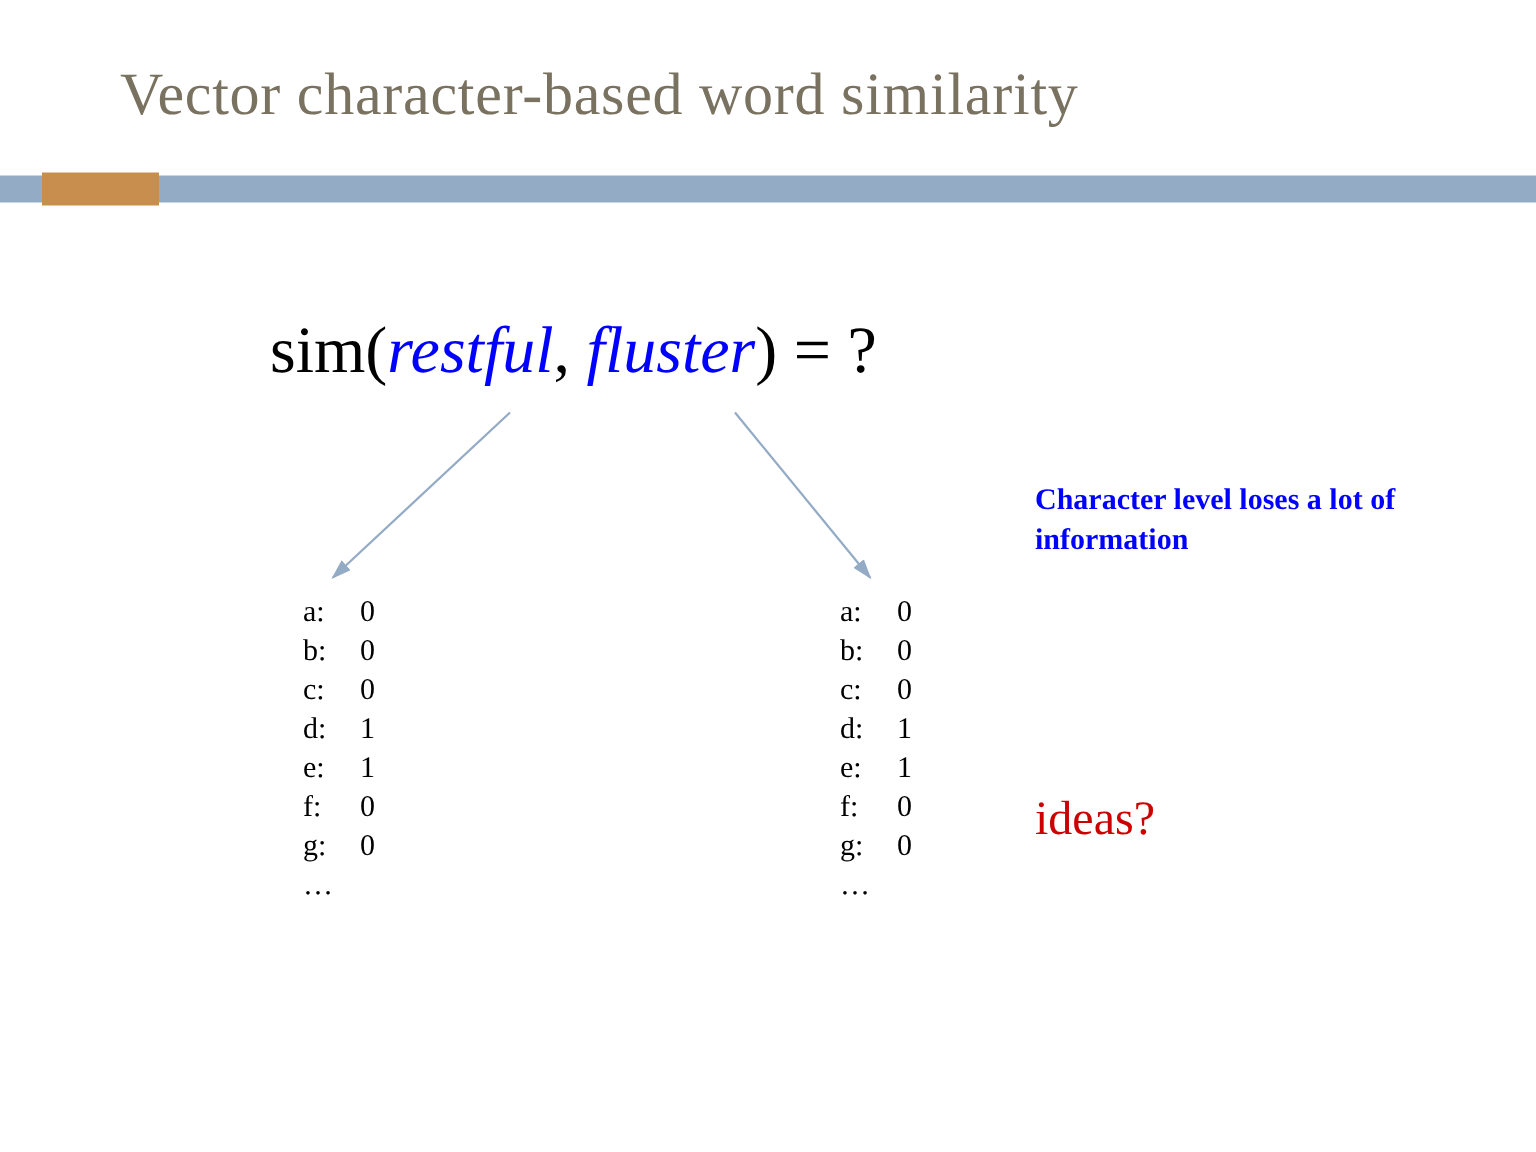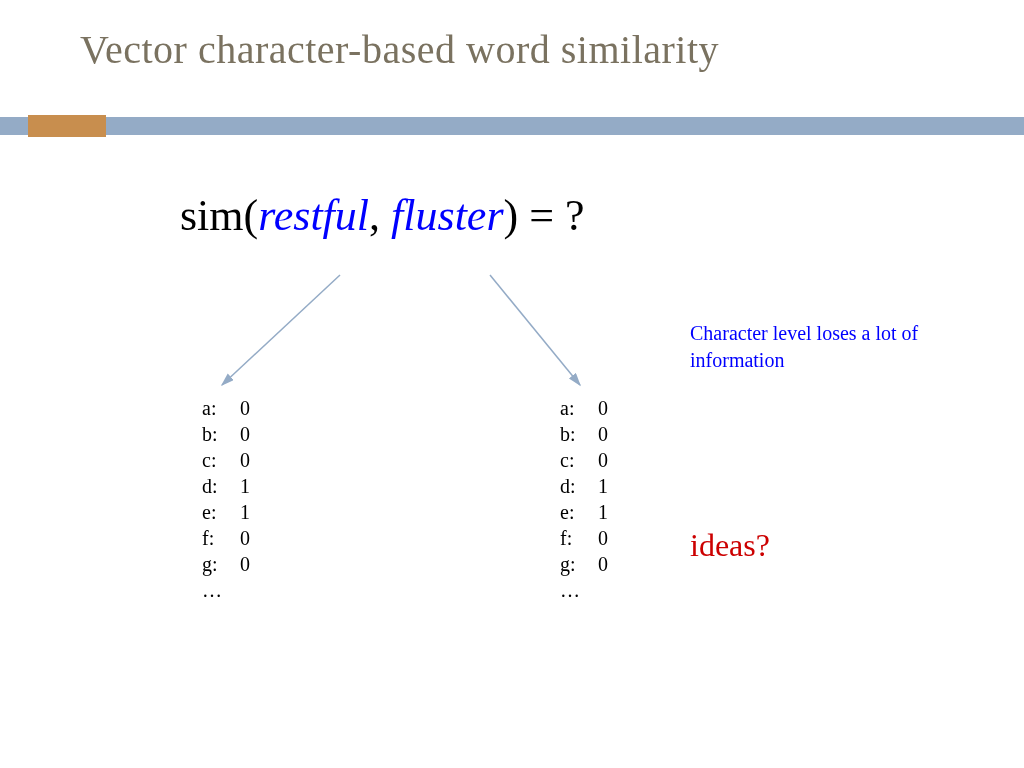--- a/index.html
+++ b/index.html
@@ -8,42 +8,42 @@
     height: 768px;
     background: #ffffff;
     font-family: Georgia, 'Times New Roman', serif;
     position: relative;
     overflow: hidden;
   }
   .title {
     font-size: 40px;
     color: #7a7260;
     font-weight: normal;
-    padding: 26px 0 0 80px;
+    padding: 39px 0 0 80px;
     letter-spacing: 0.5px;
   }
   .accent-bar {
     position: absolute;
     top: 117px;
     left: 0;
     right: 0;
     height: 18px;
     background: #94abc6;
   }
   .accent-block {
     position: absolute;
     top: 115px;
     left: 28px;
     width: 78px;
     height: 22px;
     background: #c88e4e;
   }
   .formula {
     position: absolute;
-    top: 190px;
+    top: 208px;
     left: 180px;
     font-size: 44px;
     color: #000;
     font-family: Georgia, serif;
   }
   .formula .word {
     color: #0000ff;
     font-style: italic;
   }
   .arrows {
@@ -64,20 +64,21 @@
   .vector-col .row { display: flex; }
   .vector-col .lbl { width: 38px; }
   .side-note {
     position: absolute;
     top: 320px;
     left: 690px;
     width: 280px;
     font-size: 20px;
     color: #0000ff;
     line-height: 1.35;
+    font-weight: bold;
   }
   .ideas {
     position: absolute;
     top: 527px;
     left: 690px;
     font-size: 32px;
     color: #cc0000;
   }
   #v1 { top: 395px; left: 202px; }
   #v2 { top: 395px; left: 560px; }

